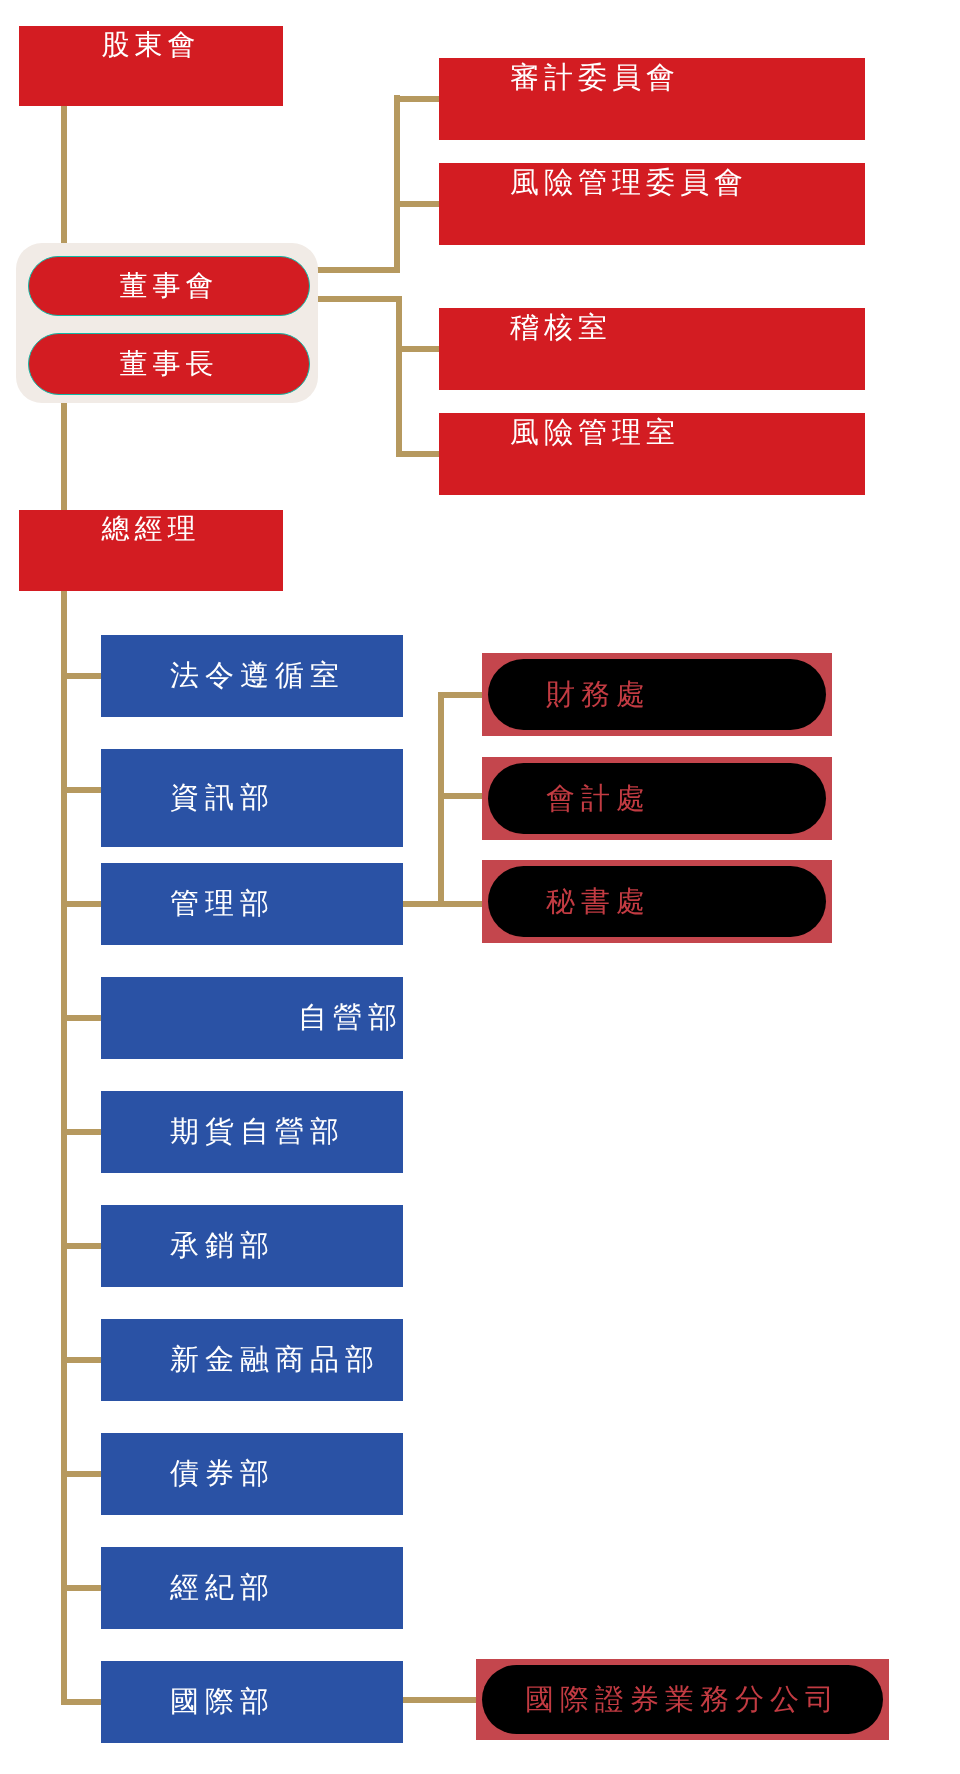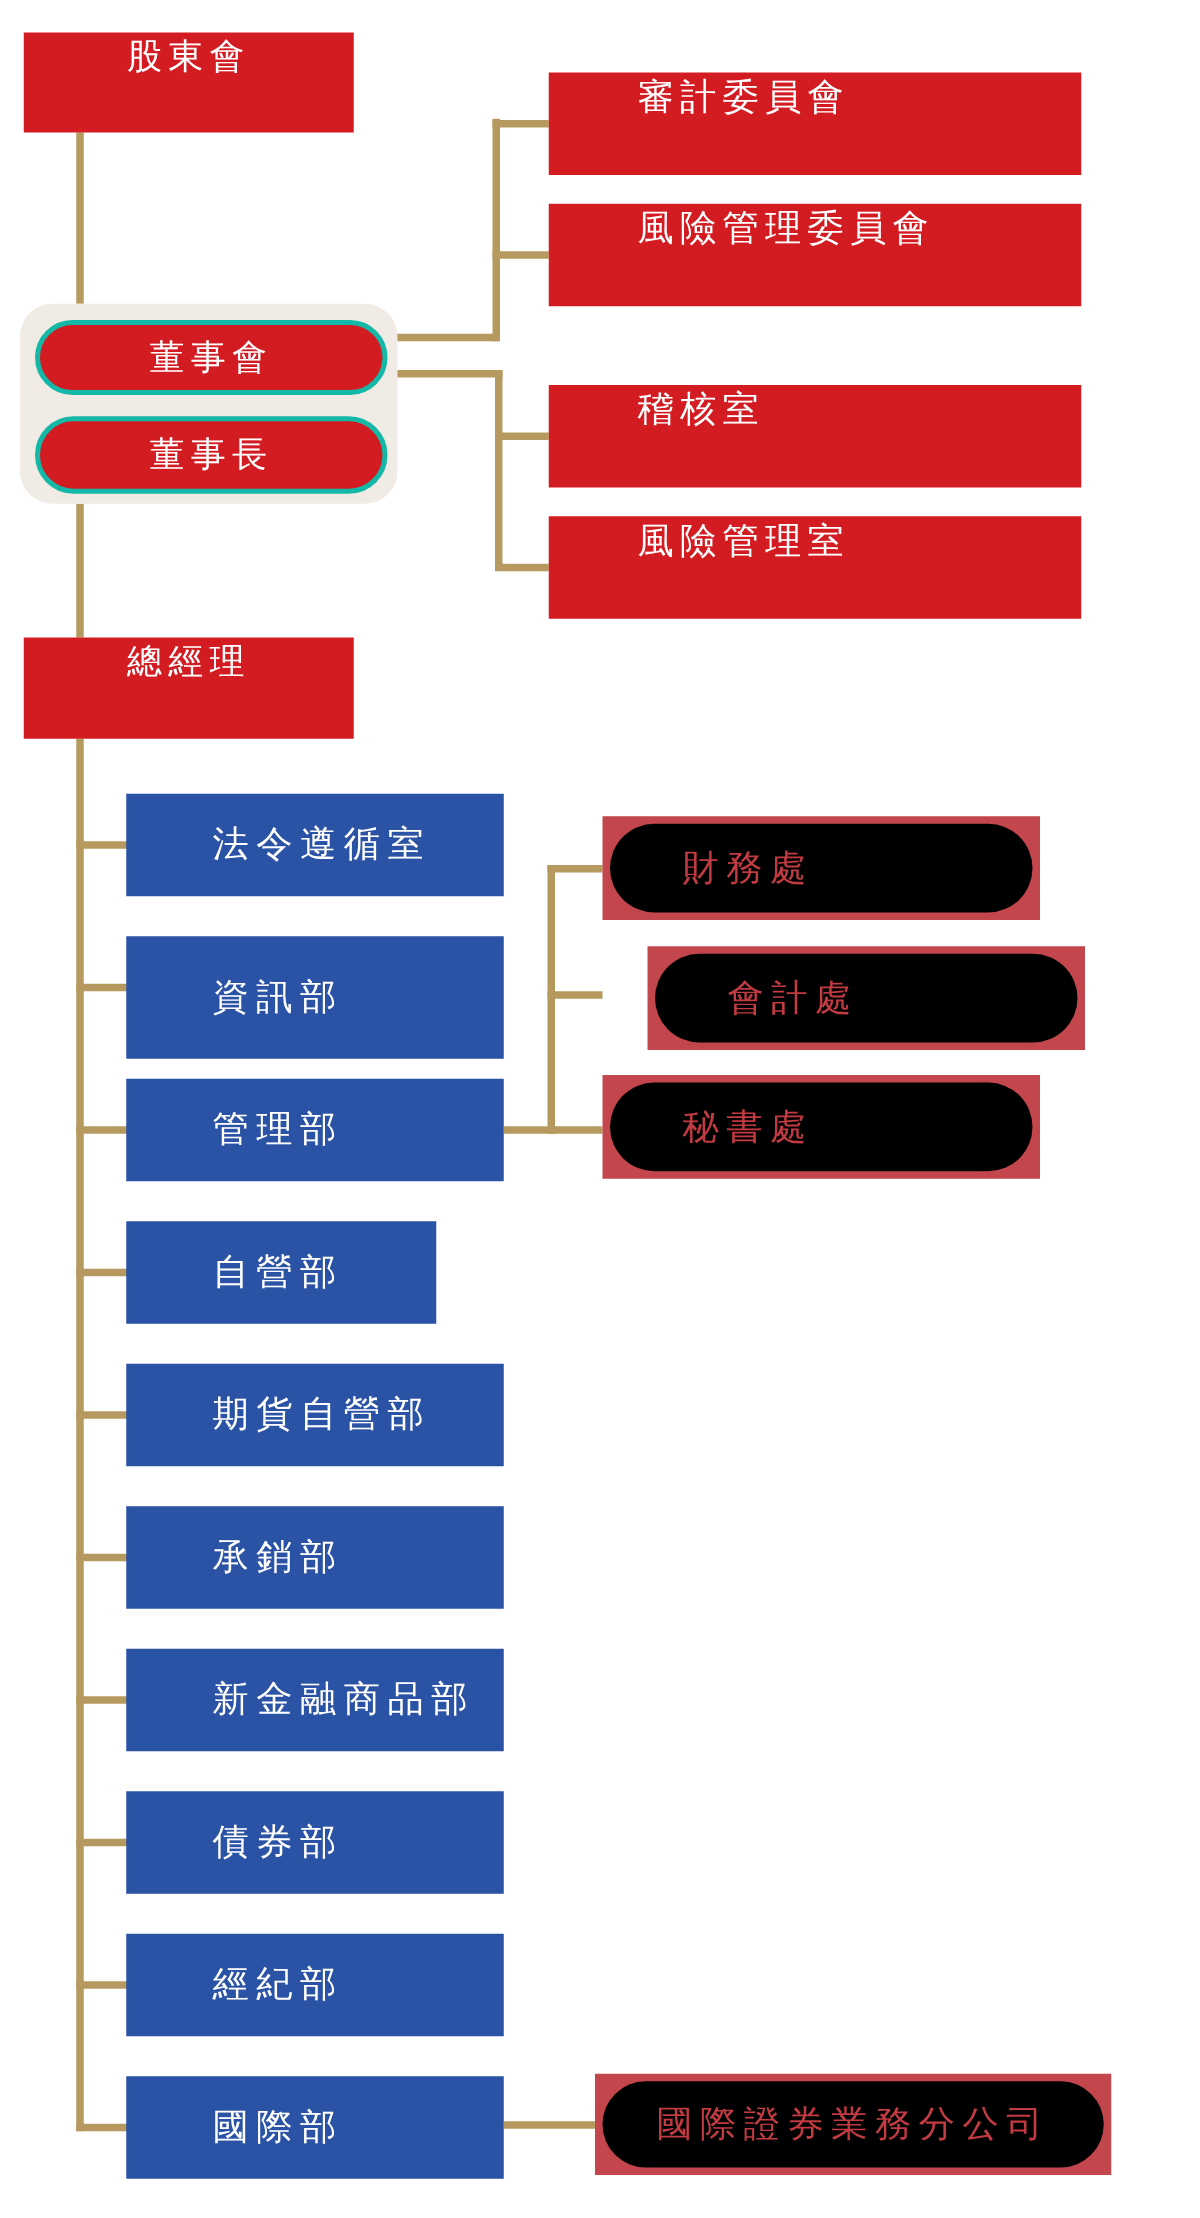--- a/index.html
+++ b/index.html
@@ -12,21 +12,21 @@
   .gline.v{width:6px;}
 
   
   .redbox{position:absolute;background:#d31c22;color:#ffffff;
           display:flex;align-items:flex-start;font-size:28px;letter-spacing:5px;}
   .redbox.center{justify-content:center;}
   .redbox.leftpad{padding-left:71px;font-size:29px;}
 
   
   .cream-panel{position:absolute;background:#f1ebe6;border-radius:26px;}
-  .redpill{position:absolute;background:#d31c22;border:4px solid #14b8a6;border-radius:999px;
+  .redpill{position:absolute;background:#d31c22;border:1px solid #14b8a6;border-radius:999px;
            color:#ffffff;display:flex;align-items:center;justify-content:center;
            font-size:28px;letter-spacing:5px;box-sizing:border-box;}
 
   
   .bluebox{position:absolute;background:#2a52a5;color:#ffffff;
            display:flex;align-items:center;padding-left:69px;box-sizing:border-box;
            font-size:29px;letter-spacing:6px;}
 
   
   .framepill{position:absolute;background:#c4464d;padding:6px;box-sizing:border-box;}
@@ -104,21 +104,21 @@
 
   <div class="bluebox" style="left:101px;top:635px;width:302px;height:82px;">
     <span>法令遵循室</span>
   </div>
   <div class="bluebox" style="left:101px;top:749px;width:302px;height:98px;">
     <span>資訊部</span>
   </div>
   <div class="bluebox" style="left:101px;top:863px;width:302px;height:82px;">
     <span>管理部</span>
   </div>
-  <div class="bluebox" style="left:101px;top:977px;width:248px;height:82px;">
+  <div class="bluebox" style="left:101px;top:977px;width:302px;height:82px;justify-content:flex-end;">
     <span>自營部</span>
   </div>
   <div class="bluebox" style="left:101px;top:1091px;width:302px;height:82px;">
     <span>期貨自營部</span>
   </div>
   <div class="bluebox" style="left:101px;top:1205px;width:302px;height:82px;">
     <span>承銷部</span>
   </div>
   <div class="bluebox" style="left:101px;top:1319px;width:302px;height:82px;">
     <span>新金融商品部</span>
@@ -131,21 +131,21 @@
   </div>
   <div class="bluebox" style="left:101px;top:1661px;width:302px;height:82px;">
     <span>國際部</span>
   </div>
 
   <div class="framepill" style="left:482px;top:653px;width:350px;height:83px;">
     <div class="inner leftpad">
       <span>財務處</span>
     </div>
   </div>
-  <div class="framepill" style="left:482px;top:757px;width:350px;height:83px;margin-left:36px;">
+  <div class="framepill" style="left:482px;top:757px;width:350px;height:83px;">
     <div class="inner leftpad">
       <span>會計處</span>
     </div>
   </div>
   <div class="framepill" style="left:482px;top:860px;width:350px;height:83px;">
     <div class="inner leftpad">
       <span>秘書處</span>
     </div>
   </div>
 

